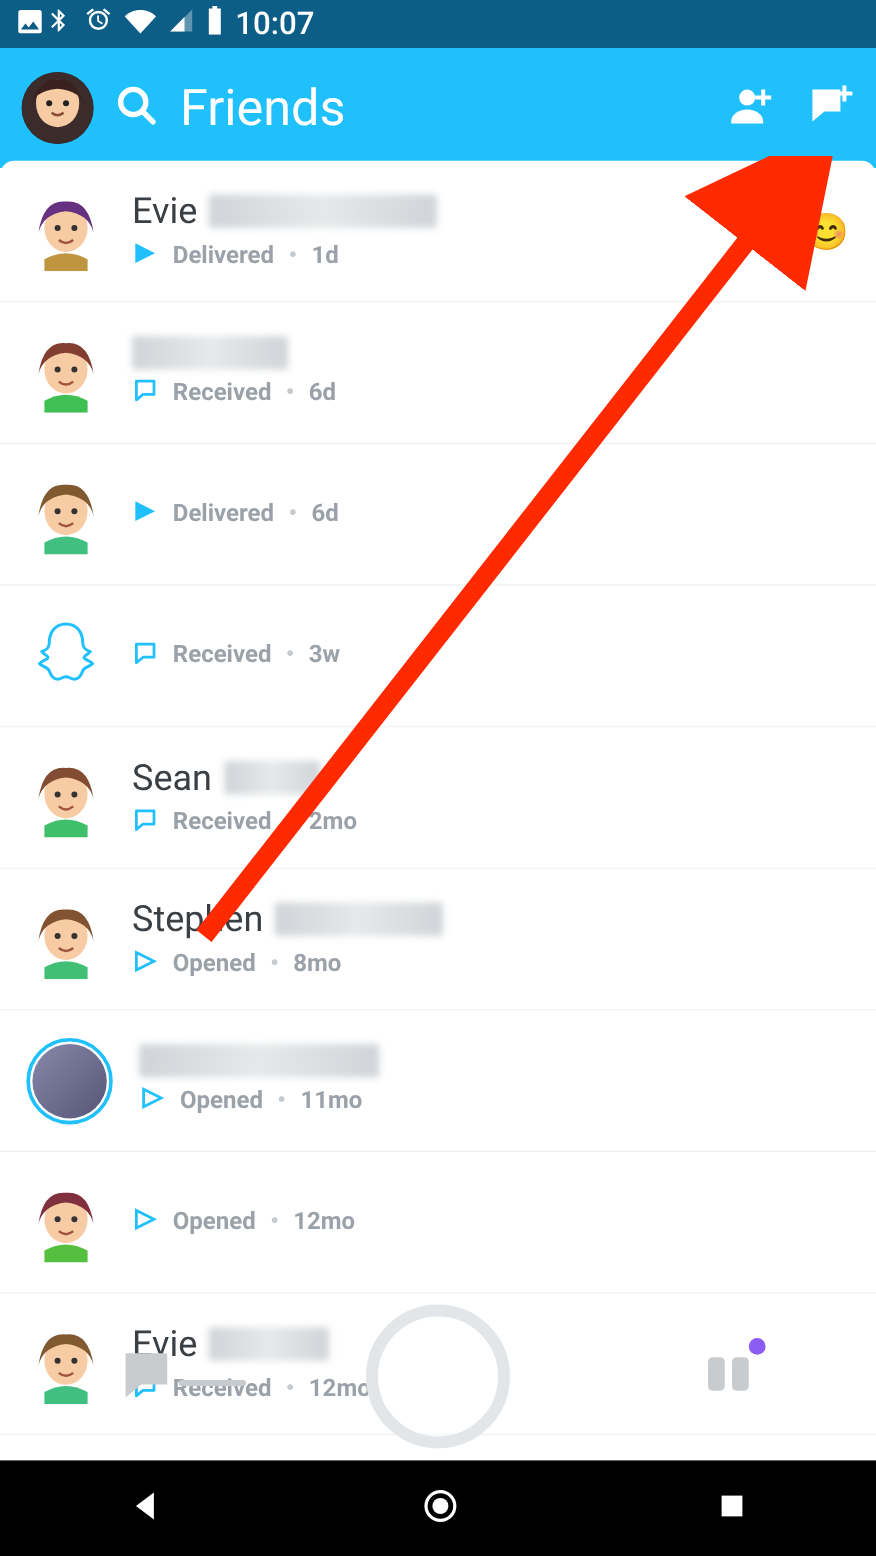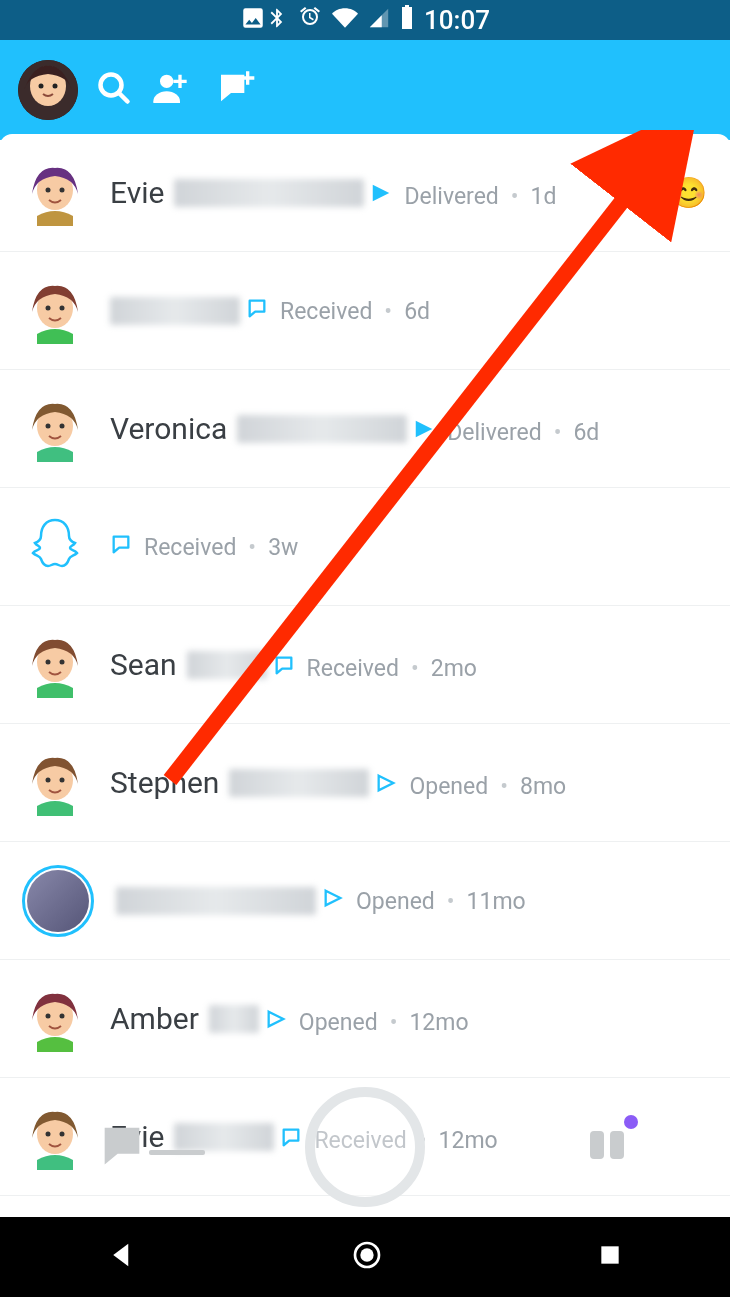--- a/index.html
+++ b/index.html
@@ -1,35 +1,35 @@
 <!DOCTYPE html>
 <html><head>
 <meta charset="utf-8">
 <style>
 * { box-sizing: border-box; margin: 0; padding: 0; }
 html, body { width: 730px; height: 1297px; font-family: -apple-system, BlinkMacSystemFont, "Segoe UI", Roboto, Helvetica, Arial, sans-serif; background: #fff; overflow: hidden; position: relative; }
 
-.status-bar { height: 40px; background: #0d5e87; color: #fff; display: flex; align-items: center; justify-content: center; padding: 0 12px; }
+.status-bar { height: 40px; background: #0d5e87; color: #fff; display: flex; align-items: center; justify-content: flex-start; padding: 0 12px; }
 .status-bar .left { display: flex; align-items: center; gap: 6px; }
 .status-bar .right { display: flex; align-items: center; gap: 10px; font-size: 26px; font-weight: 500; }
 .status-bar svg { fill: #fff; }
 
 .header { height: 100px; background: #20c0fd; display: flex; align-items: center; padding: 0 18px; gap: 18px; }
 .profile-avatar { width: 60px; height: 60px; border-radius: 50%; background: #2a1f1f; position: relative; overflow: hidden; flex-shrink:0;}
 .header-title { color: #fff; font-size: 42px; font-weight: 400; flex: 1; }
 .header-actions { display: flex; align-items: center; gap: 26px; color:#fff; }
 
 .content { background: #fff; border-radius: 12px 12px 0 0; margin-top: -6px; position: relative; height: calc(1297px - 40px - 100px - 80px + 6px); overflow: hidden;}
 .row { display: flex; align-items: center; padding: 18px 22px; border-bottom: 1px solid #eef0f1; min-height:118px; }
 .row .avatar { width: 66px; height: 66px; border-radius: 50%; flex-shrink: 0; }
 .row .avatar.ring { border: 3px solid #20c0fd; padding:2px; width:72px; height:72px;}
 .row .avatar .inner { width:100%; height:100%; border-radius:50%; }
-.row .info { flex: 1; margin-left: 22px; display: flex; gap: 6px; min-width:0;}
+.row .info { flex: 1; margin-left: 22px; display: flex; flex-direction: column; gap: 6px; min-width:0;}
 .row .name-line { display: flex; align-items: center; gap: 10px; font-size: 30px; color: #3a3f44; }
-.row .sub-line { display: flex; align-items: flex-end; gap: 12px; font-size: 23px; color: #9aa1a8; }
+.row .sub-line { display: flex; align-items: flex-start; gap: 12px; font-size: 20px; color: #9aa1a8; font-weight: bold; }
 .row .emoji { font-size: 30px; }
 .censor { display:inline-block; height: 28px; background: #eaecee; filter: blur(3px); border-radius:2px;}
 .censor.name-blur { background: linear-gradient(90deg,#d0d4d8,#e6e9eb,#d0d4d8);}
 .dot { color: #c5cace; }
 .ghost-avatar svg { width:66px; height:66px; }
 
 .bottom-tabs { position: absolute; bottom: 80px; left: 0; right: 0; height: 140px; display:flex; align-items:center; justify-content:space-around; pointer-events:none;}
 .bottom-tabs .slot { flex:1; display:flex; align-items:center; justify-content:center; }
 .shutter { width: 120px; height: 120px; border-radius: 50%; border: 10px solid #e3e6e8; background: rgba(255,255,255,0.4);}
 .tab-ind { position:absolute; bottom:62px; left:149px; width:56px; height:5px; background:#c9ccce; border-radius:2px;}
@@ -83,20 +83,21 @@
         <circle cx="37" cy="26" r="2.5" fill="#222"></circle>
         <path d="M25 34 Q30 38 35 34" stroke="#8b4a3a" stroke-width="2" fill="none"></path>
       </svg>
   </div>
   <span>
     <svg width="36" height="36" viewBox="0 0 24 24" fill="none" stroke="#fff" stroke-width="3" stroke-linecap="round">
         <circle cx="10" cy="10" r="7"></circle>
         <line x1="21" y1="21" x2="15" y2="15"></line>
       </svg>
   </span>
+  <div class="header-title">Friends</div>
   <div class="header-actions">
     <span>
       <svg width="40" height="40" viewBox="0 0 24 24" fill="#fff">
           <circle cx="10" cy="8" r="4"></circle>
           <path d="M2 20c0-3.3 3.6-6 8-6s8 2.7 8 6v1H2v-1z"></path>
           <path d="M19 4v3h3v2h-3v3h-2V9h-3V7h3V4h2z"></path>
         </svg>
     </span>
     <span>
       <svg width="40" height="40" viewBox="0 0 24 24" fill="#fff">
@@ -162,24 +163,20 @@
       <div class="avatar"><svg viewBox="0 0 66 66" width="100%" height="100%">
           <circle cx="33" cy="33" r="33" fill="#fff"></circle>
           <ellipse cx="33" cy="30" rx="18" ry="20" fill="#f7cba4"></ellipse>
           <path d="M10 34 Q14 6 33 8 Q52 6 56 34 Q52 18 33 16 Q14 18 10 34" fill="hsl(30,45%,35%)"></path>
           <circle cx="26" cy="30" r="2.5" fill="#333"></circle>
           <circle cx="40" cy="30" r="2.5" fill="#333"></circle>
           <path d="M27 40 Q33 45 39 40" stroke="#a0543f" stroke-width="2" fill="none"></path>
           <path d="M15 56 Q33 46 51 56 L51 66 L15 66 Z" fill="hsl(150,50%,50%)"></path>
         </svg></div>
       <div class="info">
-        <div class="name-line">
-          <span>Veronica</span> 
-          <span class="censor name-blur" style="width:170px"></span>
-        </div>
         <div class="sub-line">
           <span><svg width="22" height="22" viewBox="0 0 24 24" fill="#20c0fd">
               <path d="M3 3l18 9-18 9V3z"></path>
             </svg></span>
           <span>Delivered</span>
           <span class="dot">•</span>
           <span>6d</span>
         </div>
       </div>
     </div>
@@ -270,24 +267,20 @@
       <div class="avatar"><svg viewBox="0 0 66 66" width="100%" height="100%">
           <circle cx="33" cy="33" r="33" fill="#fff"></circle>
           <ellipse cx="33" cy="30" rx="18" ry="20" fill="#f7cba4"></ellipse>
           <path d="M10 34 Q14 6 33 8 Q52 6 56 34 Q52 18 33 16 Q14 18 10 34" fill="hsl(350,45%,35%)"></path>
           <circle cx="26" cy="30" r="2.5" fill="#333"></circle>
           <circle cx="40" cy="30" r="2.5" fill="#333"></circle>
           <path d="M27 40 Q33 45 39 40" stroke="#a0543f" stroke-width="2" fill="none"></path>
           <path d="M15 56 Q33 46 51 56 L51 66 L15 66 Z" fill="hsl(110,50%,50%)"></path>
         </svg></div>
       <div class="info">
-        <div class="name-line">
-          <span>Amber</span> 
-          <span class="censor name-blur" style="width:50px"></span>
-        </div>
         <div class="sub-line">
           <span><svg width="22" height="22" viewBox="0 0 24 24" fill="none" stroke="#20c0fd" stroke-width="2.5">
               <path d="M4 4l16 8-16 8V4z"></path>
             </svg></span>
           <span>Opened</span>
           <span class="dot">•</span>
           <span>12mo</span>
         </div>
       </div>
     </div>

